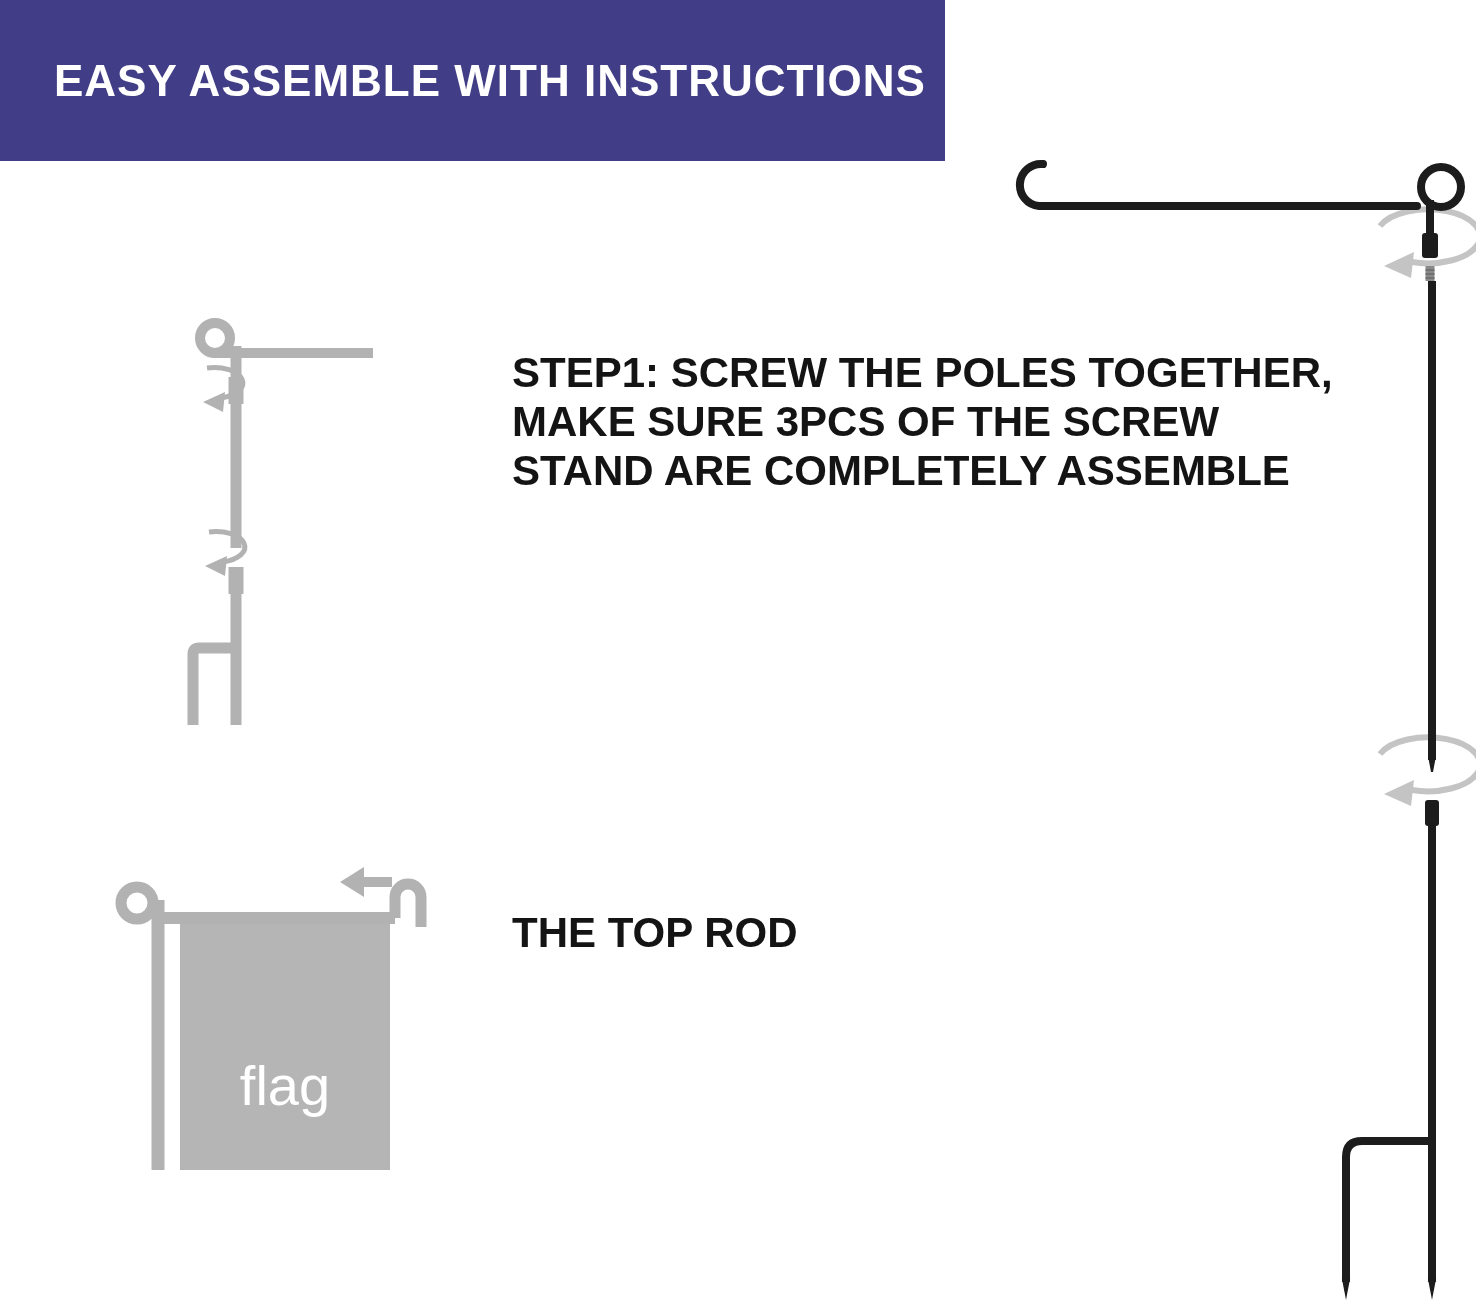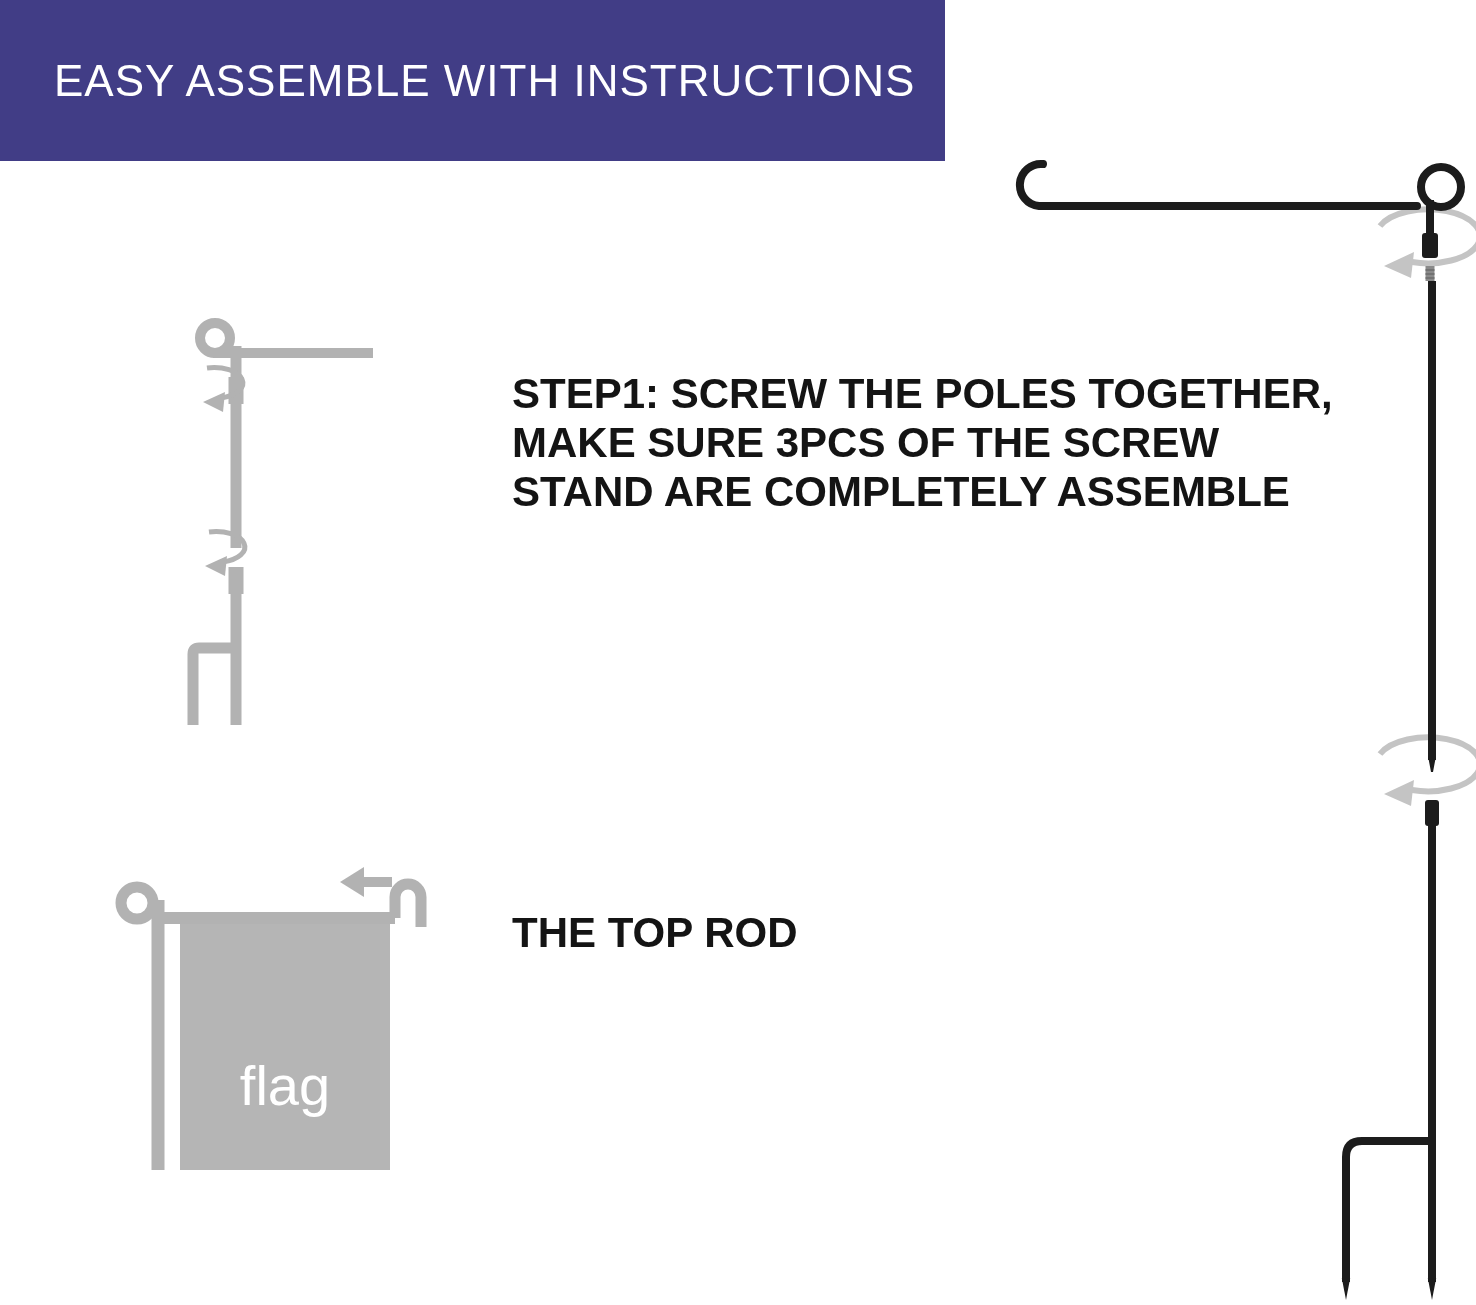--- a/index.html
+++ b/index.html
@@ -12,28 +12,28 @@
   html,body{margin:0;padding:0;background:#ffffff;}
   .canvas{
     position:relative;width:1476px;height:1305px;background:#ffffff;
     font-family:"Liberation Sans",sans-serif;overflow:hidden;
   }
   .banner{
     position:absolute;left:0;top:0;width:945px;height:161px;
     background:#413d86;color:#ffffff;display:flex;align-items:center;
   }
   .banner h1{
-    margin:0 0 0 54px;font-size:44px;font-weight:normal;letter-spacing:1px;
+    margin:0 0 0 54px;font-size:44px;font-weight:bold;letter-spacing:1px;
     white-space:nowrap;
   }
   .step-text{
     position:absolute;color:var(--text-black);font-weight:bold;
     font-size:42px;line-height:49px;letter-spacing:0px;white-space:nowrap;
   }
-  .step1-text{left:512px;top:348px;margin-top:21px;}
+  .step1-text{left:512px;top:348px;}
   .step2-text{left:512px;top:908px;}
   svg{position:absolute;overflow:visible;}
   .svg-gray-stand{left:150px;top:308px;}
   .svg-flag{left:90px;top:860px;}
   .svg-black-stand{left:980px;top:150px;}
   .g-stroke{stroke:var(--diagram-gray);fill:none;}
   .g-fill{fill:var(--diagram-gray);}
   .b-stroke{stroke:var(--stand-black);fill:none;}
   .b-fill{fill:var(--stand-black);}
   .a-stroke{stroke:var(--arrow-gray);fill:none;}

